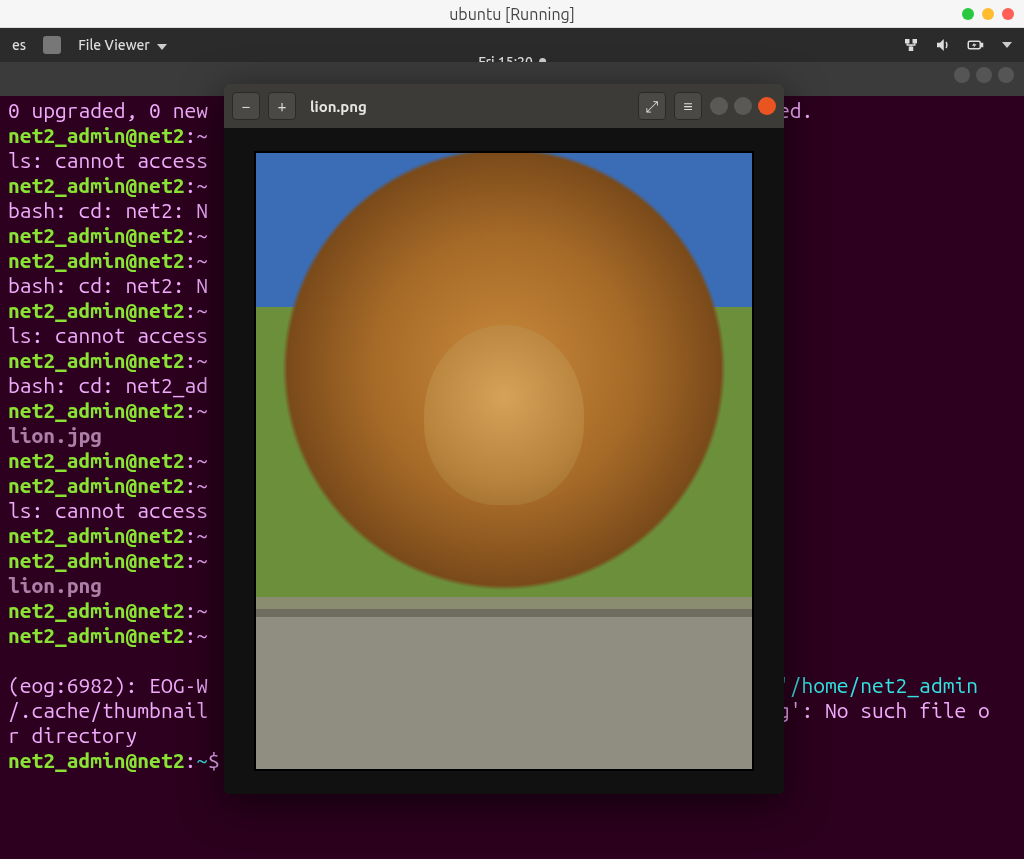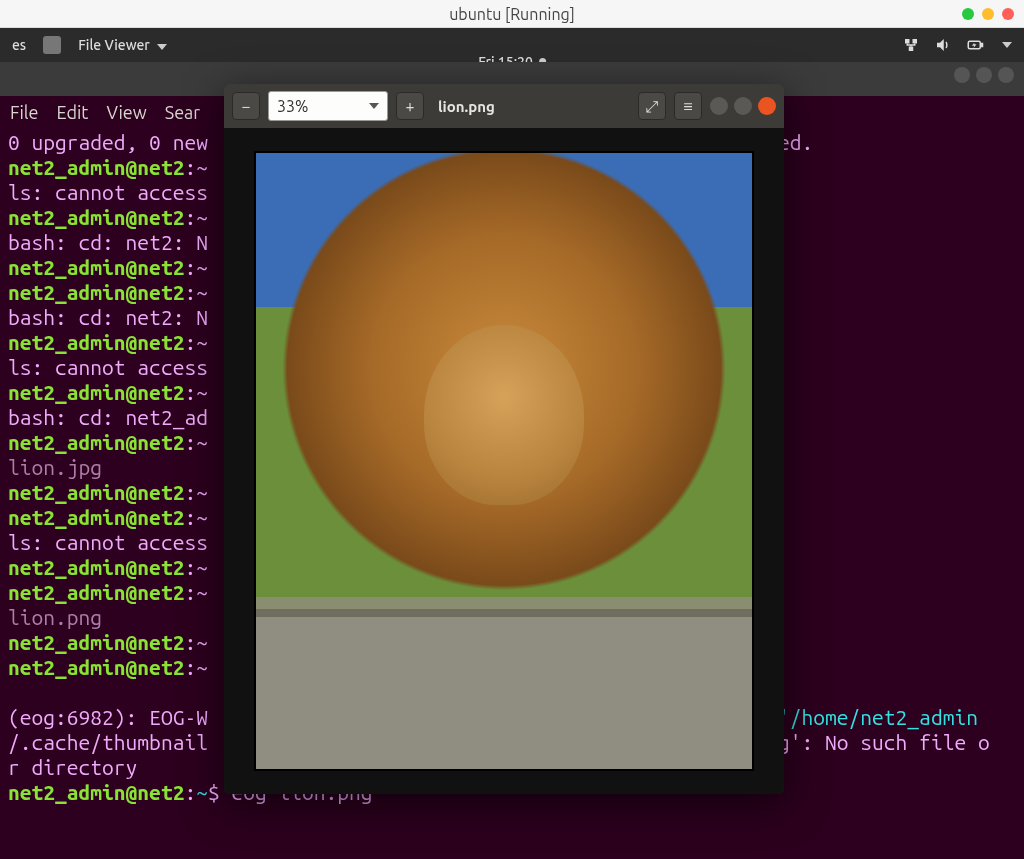--- a/index.html
+++ b/index.html
@@ -100,21 +100,21 @@
     gap: 18px;
   }
   .term-body {
     padding: 2px 8px;
     white-space: pre;
   }
   .tl { display: block; }
   .fg-green { color: #8ae234; font-weight: bold; }
   .fg-white { color: #f0abfc; }
   .fg-teal  { color: #34e2e2; }
-  .fg-purple{ color: #ad7fa8; font-weight: normal; }
+  .fg-purple{ color: #ad7fa8; font-weight: bold; }
 
   
   .eog-window {
     position: absolute;
     top: 84px;
     left: 224px;
     width: 560px;
     height: 710px;
     background: #2f2f2f;
     border-radius: 6px;
@@ -246,37 +246,27 @@
 </div>
 
 <div class="terminal-window">
   <div class="term-titlebar">
     <div class="term-wincontrols">
       <span class="wc"></span>
       <span class="wc"></span>
       <span class="wc"></span>
     </div>
   </div>
-  <div class="term-menubar">
-    <span>File</span>
-    <span>Edit</span>
-    <span>View</span>
-    <span>Sear</span>
-  </div>
   <div class="term-body" id="term-body"><div class="tl" style="position: relative; height: 25px;"><span><span class="fg-white">0 upgraded, 0 new</span></span><span class="fg-white" style="position: absolute; left: 770px;">ed.</span></div><div class="tl" style="position: relative; height: 25px;"><span><span class="fg-green">net2_admin@net2</span><span class="fg-white">:~</span></span></div><div class="tl" style="position: relative; height: 25px;"><span><span class="fg-white">ls: cannot access</span></span></div><div class="tl" style="position: relative; height: 25px;"><span><span class="fg-green">net2_admin@net2</span><span class="fg-white">:~</span></span></div><div class="tl" style="position: relative; height: 25px;"><span><span class="fg-white">bash: cd: net2: N</span></span></div><div class="tl" style="position: relative; height: 25px;"><span><span class="fg-green">net2_admin@net2</span><span class="fg-white">:~</span></span></div><div class="tl" style="position: relative; height: 25px;"><span><span class="fg-green">net2_admin@net2</span><span class="fg-white">:~</span></span></div><div class="tl" style="position: relative; height: 25px;"><span><span class="fg-white">bash: cd: net2: N</span></span></div><div class="tl" style="position: relative; height: 25px;"><span><span class="fg-green">net2_admin@net2</span><span class="fg-white">:~</span></span></div><div class="tl" style="position: relative; height: 25px;"><span><span class="fg-white">ls: cannot access</span></span></div><div class="tl" style="position: relative; height: 25px;"><span><span class="fg-green">net2_admin@net2</span><span class="fg-white">:~</span></span></div><div class="tl" style="position: relative; height: 25px;"><span><span class="fg-white">bash: cd: net2_ad</span></span></div><div class="tl" style="position: relative; height: 25px;"><span><span class="fg-green">net2_admin@net2</span><span class="fg-white">:~</span></span></div><div class="tl" style="position: relative; height: 25px;"><span><span class="fg-purple">lion.jpg</span></span></div><div class="tl" style="position: relative; height: 25px;"><span><span class="fg-green">net2_admin@net2</span><span class="fg-white">:~</span></span></div><div class="tl" style="position: relative; height: 25px;"><span><span class="fg-green">net2_admin@net2</span><span class="fg-white">:~</span></span></div><div class="tl" style="position: relative; height: 25px;"><span><span class="fg-white">ls: cannot access</span></span></div><div class="tl" style="position: relative; height: 25px;"><span><span class="fg-green">net2_admin@net2</span><span class="fg-white">:~</span></span></div><div class="tl" style="position: relative; height: 25px;"><span><span class="fg-green">net2_admin@net2</span><span class="fg-white">:~</span></span></div><div class="tl" style="position: relative; height: 25px;"><span><span class="fg-purple">lion.png</span></span></div><div class="tl" style="position: relative; height: 25px;"><span><span class="fg-green">net2_admin@net2</span><span class="fg-white">:~</span></span></div><div class="tl" style="position: relative; height: 25px;"><span><span class="fg-green">net2_admin@net2</span><span class="fg-white">:~</span></span></div><div class="tl" style="position: relative; height: 25px;"><span><span class="fg-white"></span></span></div><div class="tl" style="position: relative; height: 25px;"><span><span class="fg-white">(eog:6982): EOG-W</span></span><span class="fg-teal" style="position: absolute; left: 770px;">'/home/net2_admin</span></div><div class="tl" style="position: relative; height: 25px;"><span><span class="fg-white">/.cache/thumbnail</span></span><span class="fg-white" style="position: absolute; left: 770px;">g': No such file o</span></div><div class="tl" style="position: relative; height: 25px;"><span><span class="fg-white">r directory</span></span></div><div class="tl" style="position: relative; height: 25px;"><span><span class="fg-green">net2_admin@net2</span><span class="fg-white">:</span><span class="fg-teal">~</span><span class="fg-white">$ eog lion.png</span></span></div></div>
 </div>
 
 <div class="eog-window">
   <div class="eog-header">
     <div class="eog-btn">
       <span>−</span>
-    </div>
-    <div class="eog-zoom">
-      <span>33%</span>
-      <span class="chev"></span>
     </div>
     <div class="eog-btn">
       <span>+</span>
     </div>
     <span class="eog-filename">lion.png</span>
     <div class="eog-btn">
       <span>⤢</span>
     </div>
     <div class="eog-btn">
       <span>≡</span>

